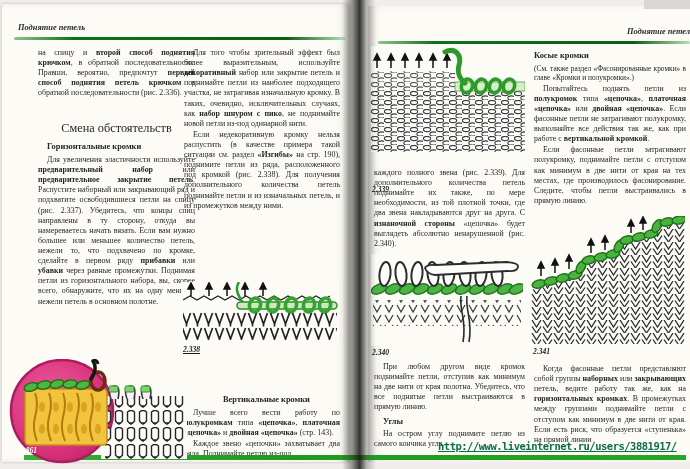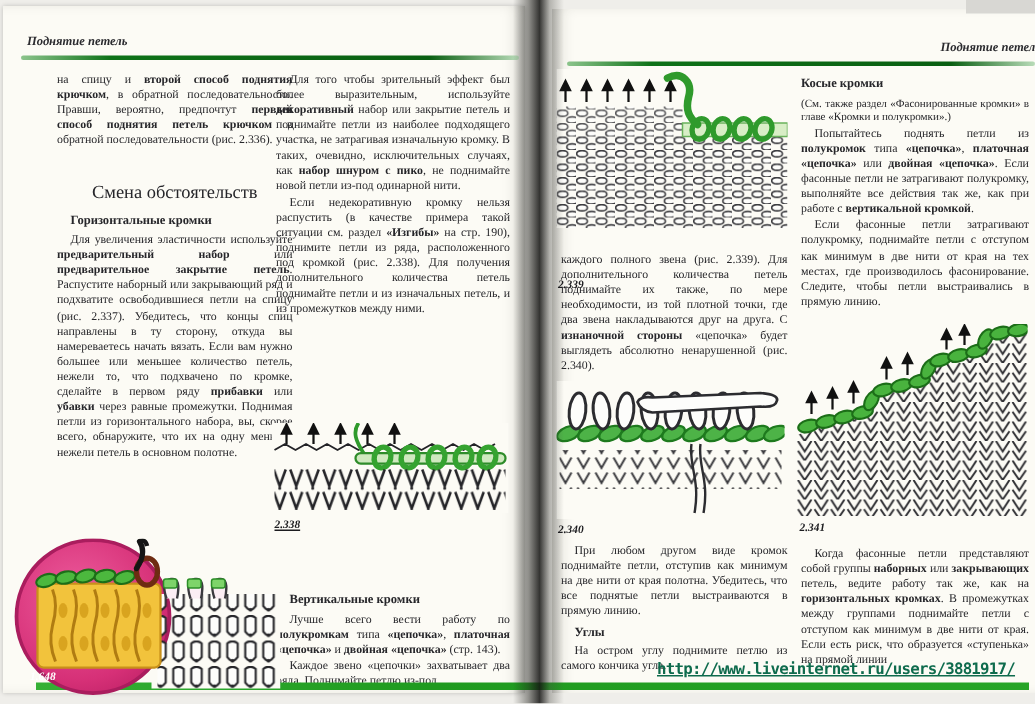--- a/index.html
+++ b/index.html
@@ -71,21 +71,21 @@
   <div class="h1">Смена обстоятельств</div>
   <div class="h2">Горизонтальные кромки</div>
   <p><span>Для увеличения эластичности используйте </span><span class="bold">предварительный набор</span><span> или </span><span class="bold">предварительное закрытие петель</span><span>. Распустите наборный или закрывающий ряд и подхватите освободившиеся петли на спицу (рис. 2.337). Убедитесь, что концы спиц направлены в ту сторону, откуда вы намереваетесь начать вязать. Если вам нужно большее или меньшее количество петель, нежели то, что подхвачено по кромке, сделайте в первом ряду </span><span class="bold">прибавки</span><span> или </span><span class="bold">убавки</span><span> через равные промежутки. Поднимая петли из горизонтального набора, вы, скорее всего, обнаружите, что их на одну меньше, нежели петель в основном полотне.</span></p>
 </div>
 
 <div class="col col2a">
   <p><span>Для того чтобы зрительный эффект был более выразительным, используйте </span><span class="bold">декоративный</span><span> набор или закрытие петель и поднимайте петли из наиболее подходящего участка, не затрагивая изначальную кромку. В таких, очевидно, исключительных случаях, как </span><span class="bold">набор шнуром с пико</span><span>, не поднимайте новой петли из-под одинарной нити.</span></p>
   <p><span>Если недекоративную кромку нельзя распустить (в качестве примера такой ситуации см. раздел </span><span class="bold">«Изгибы»</span><span> на стр. 190), поднимите петли из ряда, расположенного под кромкой (рис. 2.338). Для получения дополнительного количества петель поднимайте петли и из изначальных петель, и из промежутков между ними.</span></p>
 </div>
 <div class="col col2b">
-  <div class="h2" style="text-indent:9px;">Вертикальные кромки</div>
+  <div class="h2" style="text-indent:9px;text-align:center;">Вертикальные кромки</div>
   <p><span>Лучше всего вести работу по </span><span class="bold">полукромкам</span><span> типа </span><span class="bold">«цепочка»</span><span>, </span><span class="bold">платочная «цепочка»</span><span> и </span><span class="bold">двойная «цепочка»</span><span> (стр. 143).</span></p>
   <p><span>Каждое звено «цепочки» захватывает два ряда. Поднимайте петлю из-под</span></p>
 </div>
 
 <div class="col col3a">
   <p class="noindent"><span>каждого полного звена (рис. 2.339). Для дополнительного количества петель поднимайте их также, по мере необходимости, из той плотной точки, где два звена накладываются друг на друга. С </span><span class="bold">изнаночной стороны</span><span> «цепочка» будет выглядеть абсолютно ненарушенной (рис. 2.340).</span></p>
 </div>
 <div class="col col3b">
   <p><span>При любом другом виде кромок поднимайте петли, отступив как минимум на две нити от края полотна. Убедитесь, что все поднятые петли выстраиваются в прямую линию.</span></p>
   <div class="h2">Углы</div>
@@ -153,21 +153,21 @@
         <path d="M122 40 q-4 -12 3 -13 q7 -1 4 13"></path>
         <path d="M138 40 q-4 -12 3 -13 q7 -1 4 13"></path>
   </g>
   <g fill="#7ed46a" stroke="#2c8f28" stroke-width="1">
     <rect x="104" y="27" width="9" height="6" rx="1.5"></rect>
         <rect x="120" y="27" width="9" height="6" rx="1.5"></rect>
         <rect x="136" y="27" width="9" height="6" rx="1.5"></rect>
   </g>
 </svg>
 </div>
-<div class="figlabel fl-337">1.648</div>
+<div class="figlabel fl-337">1.861</div>
 
 <div class="fig fig-338">
 <svg width="158" height="60" viewBox="0 0 158 60">
   <defs>
     <pattern id="f2v" width="11" height="15" patternUnits="userSpaceOnUse">
       <path d="M1.5 1 L5.5 12 L9.5 1" fill="none" stroke="#232327" stroke-width="1.7"></path>
       <circle cx="5.5" cy="13.5" r="1" fill="#232327"></circle>
     </pattern>
   </defs>
   <rect width="158" height="60" fill="#fcfbf5"></rect>

